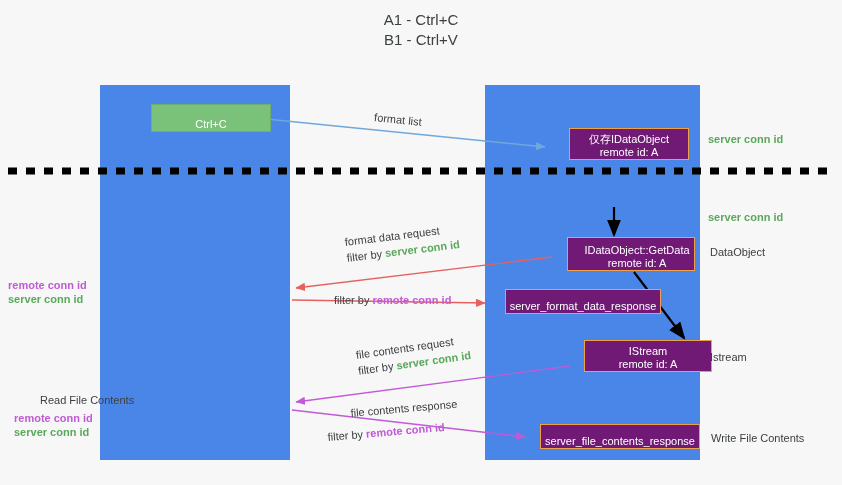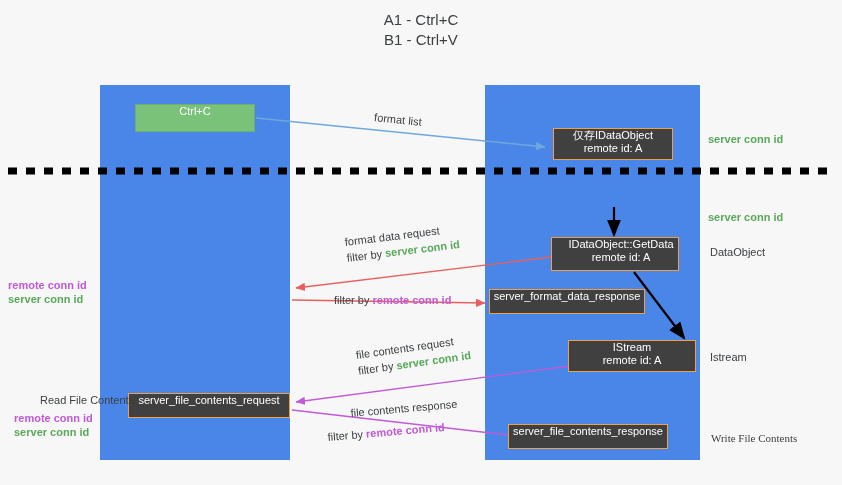--- a/index.html
+++ b/index.html
@@ -36,30 +36,31 @@
     position:absolute;
     background:#4a86e8;
   }
 
   .node{
     position:absolute;
     box-sizing:border-box;
     display:flex;
     flex-direction:column;
     align-items:center;
-    justify-content:flex-start;
+    justify-content:flex-end;
     text-align:center;
     color:#ffffff;
     font-size:11px;
     line-height:13px;
     white-space:pre;
     border:1px solid rgba(0,0,0,0.08);
+    margin-left:16px;
   }
   .node.green{background:#7ac17a;border-color:#6fae6f;}
-  .node.orange{background:#404040;border-color:#f2a048;}
+  .node.orange{background:#701a75;border-color:#f2a048;}
 
   .lbl{
     position:absolute;
     font-size:11px;
     line-height:14px;
     white-space:nowrap;
     color:#3c4043;
   }
   .lbl.green-t{color:#5aa85a;font-weight:bold;}
   .lbl.purple-t{color:#c15ad6;font-weight:bold;}
@@ -144,25 +145,22 @@
 
   <div class="node orange" style="left:489px;top:289px;width:156px;height:25px;">
     <span>server_format_data_response</span>
   </div>
 
   <div class="node orange" style="left:568px;top:340px;width:128px;height:32px;">
     <span>IStream</span>
     <span>remote id: A</span>
   </div>
 
-  <div class="node orange" style="left:128px;top:393px;width:162px;height:25px;">
-    <span>server_file_contents_request</span>
-  </div>
-
-  <div class="node orange" style="left:508px;top:424px;width:160px;height:25px;">
+
+  <div class="node orange" style="left:524px;top:424px;width:160px;height:25px;">
     <span>server_file_contents_response</span>
   </div>
 
   <div class="rot-wrap" style="left:375px;top:110px;transform:rotate(6deg);">
     <div>format list</div>
   </div>
 
   <div class="rot-wrap" style="left:344px;top:235px;transform:rotate(-7deg);">
     <div>format data request</div>
     <div style="margin-top:2px;">
@@ -187,21 +185,21 @@
     <div>file contents response</div>
     <div style="margin-top:8px;margin-left:-25px;">
       <span>filter by </span><span class="lbl purple-t" style="position:static;">remote conn id</span>
     </div>
   </div>
 
   <div class="lbl green-t" style="left:708px;top:132px;">server conn id</div>
   <div class="lbl green-t" style="left:708px;top:210px;">server conn id</div>
   <div class="lbl" style="left:710px;top:245px;">DataObject</div>
   <div class="lbl" style="left:710px;top:350px;">Istream</div>
-  <div class="lbl" style="left:711px;top:431px;font-family:Liberation Serif, serif;">Write File Contents</div>
+  <div class="lbl" style="left:711px;top:431px;">Write File Contents</div>
 
   <div class="stack" style="left:8px;top:278px;">
     <div class="green-t" style="color:#c15ad6;font-weight:bold;">remote conn id</div>
     <div style="color:#5aa85a;font-weight:bold;">server conn id</div>
   </div>
 
   <div class="lbl" style="left:8px;top:393px;padding-left:32px;">Read File Contents</div>
 
   <div class="stack" style="left:14px;top:411px;">
     <div style="color:#c15ad6;font-weight:bold;">remote conn id</div>

